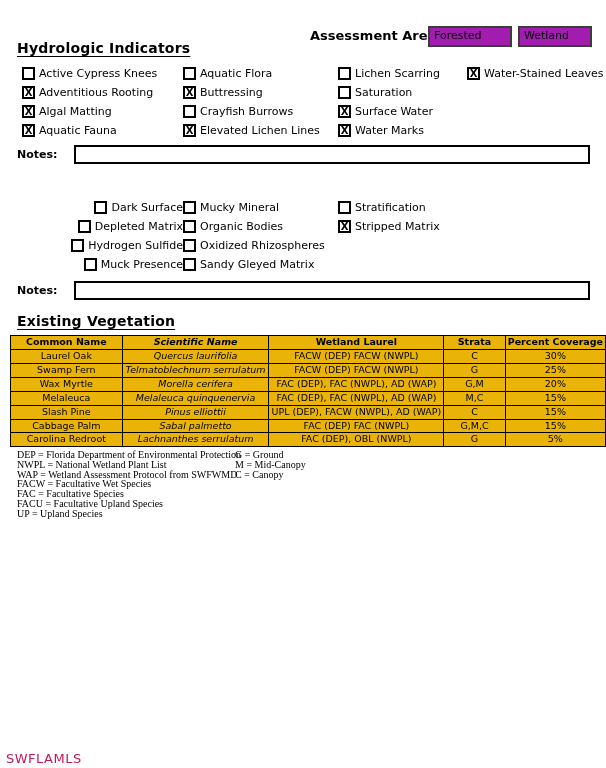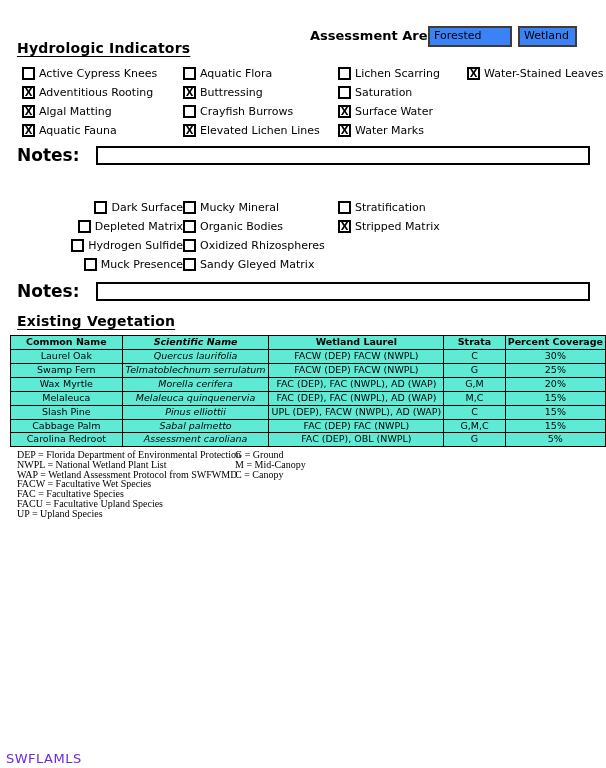--- a/index.html
+++ b/index.html
@@ -11,71 +11,71 @@
   }
   .section-title {
     position:absolute; font-size:14px; font-weight:bold;
     text-decoration:underline; text-underline-offset:3px; letter-spacing:.2px;
     white-space:nowrap;
   }
   
   .aa-label { position:absolute; left:310px; top:28px; font-size:13px; font-weight:bold; white-space:nowrap; }
   .aa-box {
     position:absolute; top:26px; height:21px; border:2px solid #3c3c3c;
-    font-size:11px; line-height:16px; padding:0 4px; background:#3b82f6; white-space:nowrap;
+    font-size:11px; line-height:16px; padding:0 4px; background:#a21caf; white-space:nowrap;
   }
   
   .cb-grid { position:absolute; display:flex; }
   .cb-col { display:flex; flex-direction:column; flex:0 0 auto; }
   .cb-item { display:flex; align-items:center; height:19px; cursor:default; }
   .cb-box {
     width:13px; height:13px; border:2px solid #000; margin-right:4px;
     display:flex; align-items:center; justify-content:center;
     font-size:10px; font-weight:bold; line-height:1; flex:0 0 auto; background:#fff;
   }
   .cb-label { font-size:11px; white-space:nowrap; }
   
   .notes-row { position:absolute; display:flex; align-items:center; }
-  .notes-label { font-size:17px; font-weight:bold; margin-right:17px; white-space:nowrap; }
+  .notes-label { font-size:11px; font-weight:bold; margin-right:17px; white-space:nowrap; }
   .notes-input {
     border:2px solid #000; height:19px; flex:1 1 auto; font-size:11px;
     padding:0 3px; background:#fff; border-radius:0; outline:none;
     font-family:"DejaVu Sans","Liberation Sans",sans-serif;
   }
   
-  .veg-table { position:absolute; left:10px; top:335px; border-collapse:collapse; table-layout:fixed; background:#5eead4; }
+  .veg-table { position:absolute; left:10px; top:335px; border-collapse:collapse; table-layout:fixed; background:#eab308; }
   .veg-table th, .veg-table td {
     border:1px solid #000; text-align:center; font-size:9.5px;
     padding:1px 2px; height:11px; line-height:1.15; white-space:nowrap; overflow:hidden;
   }
   .veg-table th { font-weight:bold; }
   .veg-table th.sci, .veg-table td.sci { font-style:italic; }
   
   .legend {
     position:absolute; left:17px; top:450px; display:flex;
     font-family:"Liberation Serif","DejaVu Serif",serif; font-size:10px; color:#000;
   }
   .legend-col { display:flex; flex-direction:column; }
   .legend-col.left { width:218px; }
   .legend-line { line-height:9.8px; white-space:nowrap; }
   
   .watermark {
-    position:absolute; left:6px; bottom:2px; font-size:13px; color:#6d28d9;
+    position:absolute; left:6px; bottom:2px; font-size:13px; color:#be185d;
     letter-spacing:.5px;
   }
 </style>
 </head>
 <body>
 
 <div class="page">
 
   <span class="aa-label">Assessment Area:</span>
   <div id="aa-fields">
       <div class="aa-box" style="left: 428px; width: 84px;">Forested</div>
-      <div class="aa-box" style="left: 518px; width: 59px;">Wetland</div>
+      <div class="aa-box" style="left: 518px; width: 74px;">Wetland</div>
     </div>
 
   <h2 class="section-title" style="left:17px; top:40px;">Hydrologic Indicators</h2>
   <div class="cb-grid" id="hydro-grid" style="left:22px; top:64px;">
       <div class="cb-col" style="width: 161px;">
         <label class="cb-item">
           <span class="cb-box"></span>
           <span class="cb-label">Active Cypress Knees</span>
         </label>
         <label class="cb-item">
@@ -251,21 +251,21 @@
         </tr>
         <tr>
           <td>Cabbage Palm</td>
           <td class="sci">Sabal palmetto</td>
           <td>FAC (DEP) FAC (NWPL)</td>
           <td>G,M,C</td>
           <td>15%</td>
         </tr>
         <tr>
           <td>Carolina Redroot</td>
-          <td class="sci">Assessment caroliana</td>
+          <td class="sci">Lachnanthes serrulatum</td>
           <td>FAC (DEP), OBL (NWPL)</td>
           <td>G</td>
           <td>5%</td>
         </tr>
       </tbody>
   </table>
 
   <div class="legend">
     <div class="legend-col left" id="legend-left">
         <div class="legend-line">DEP = Florida Department of Environmental Protection</div>

